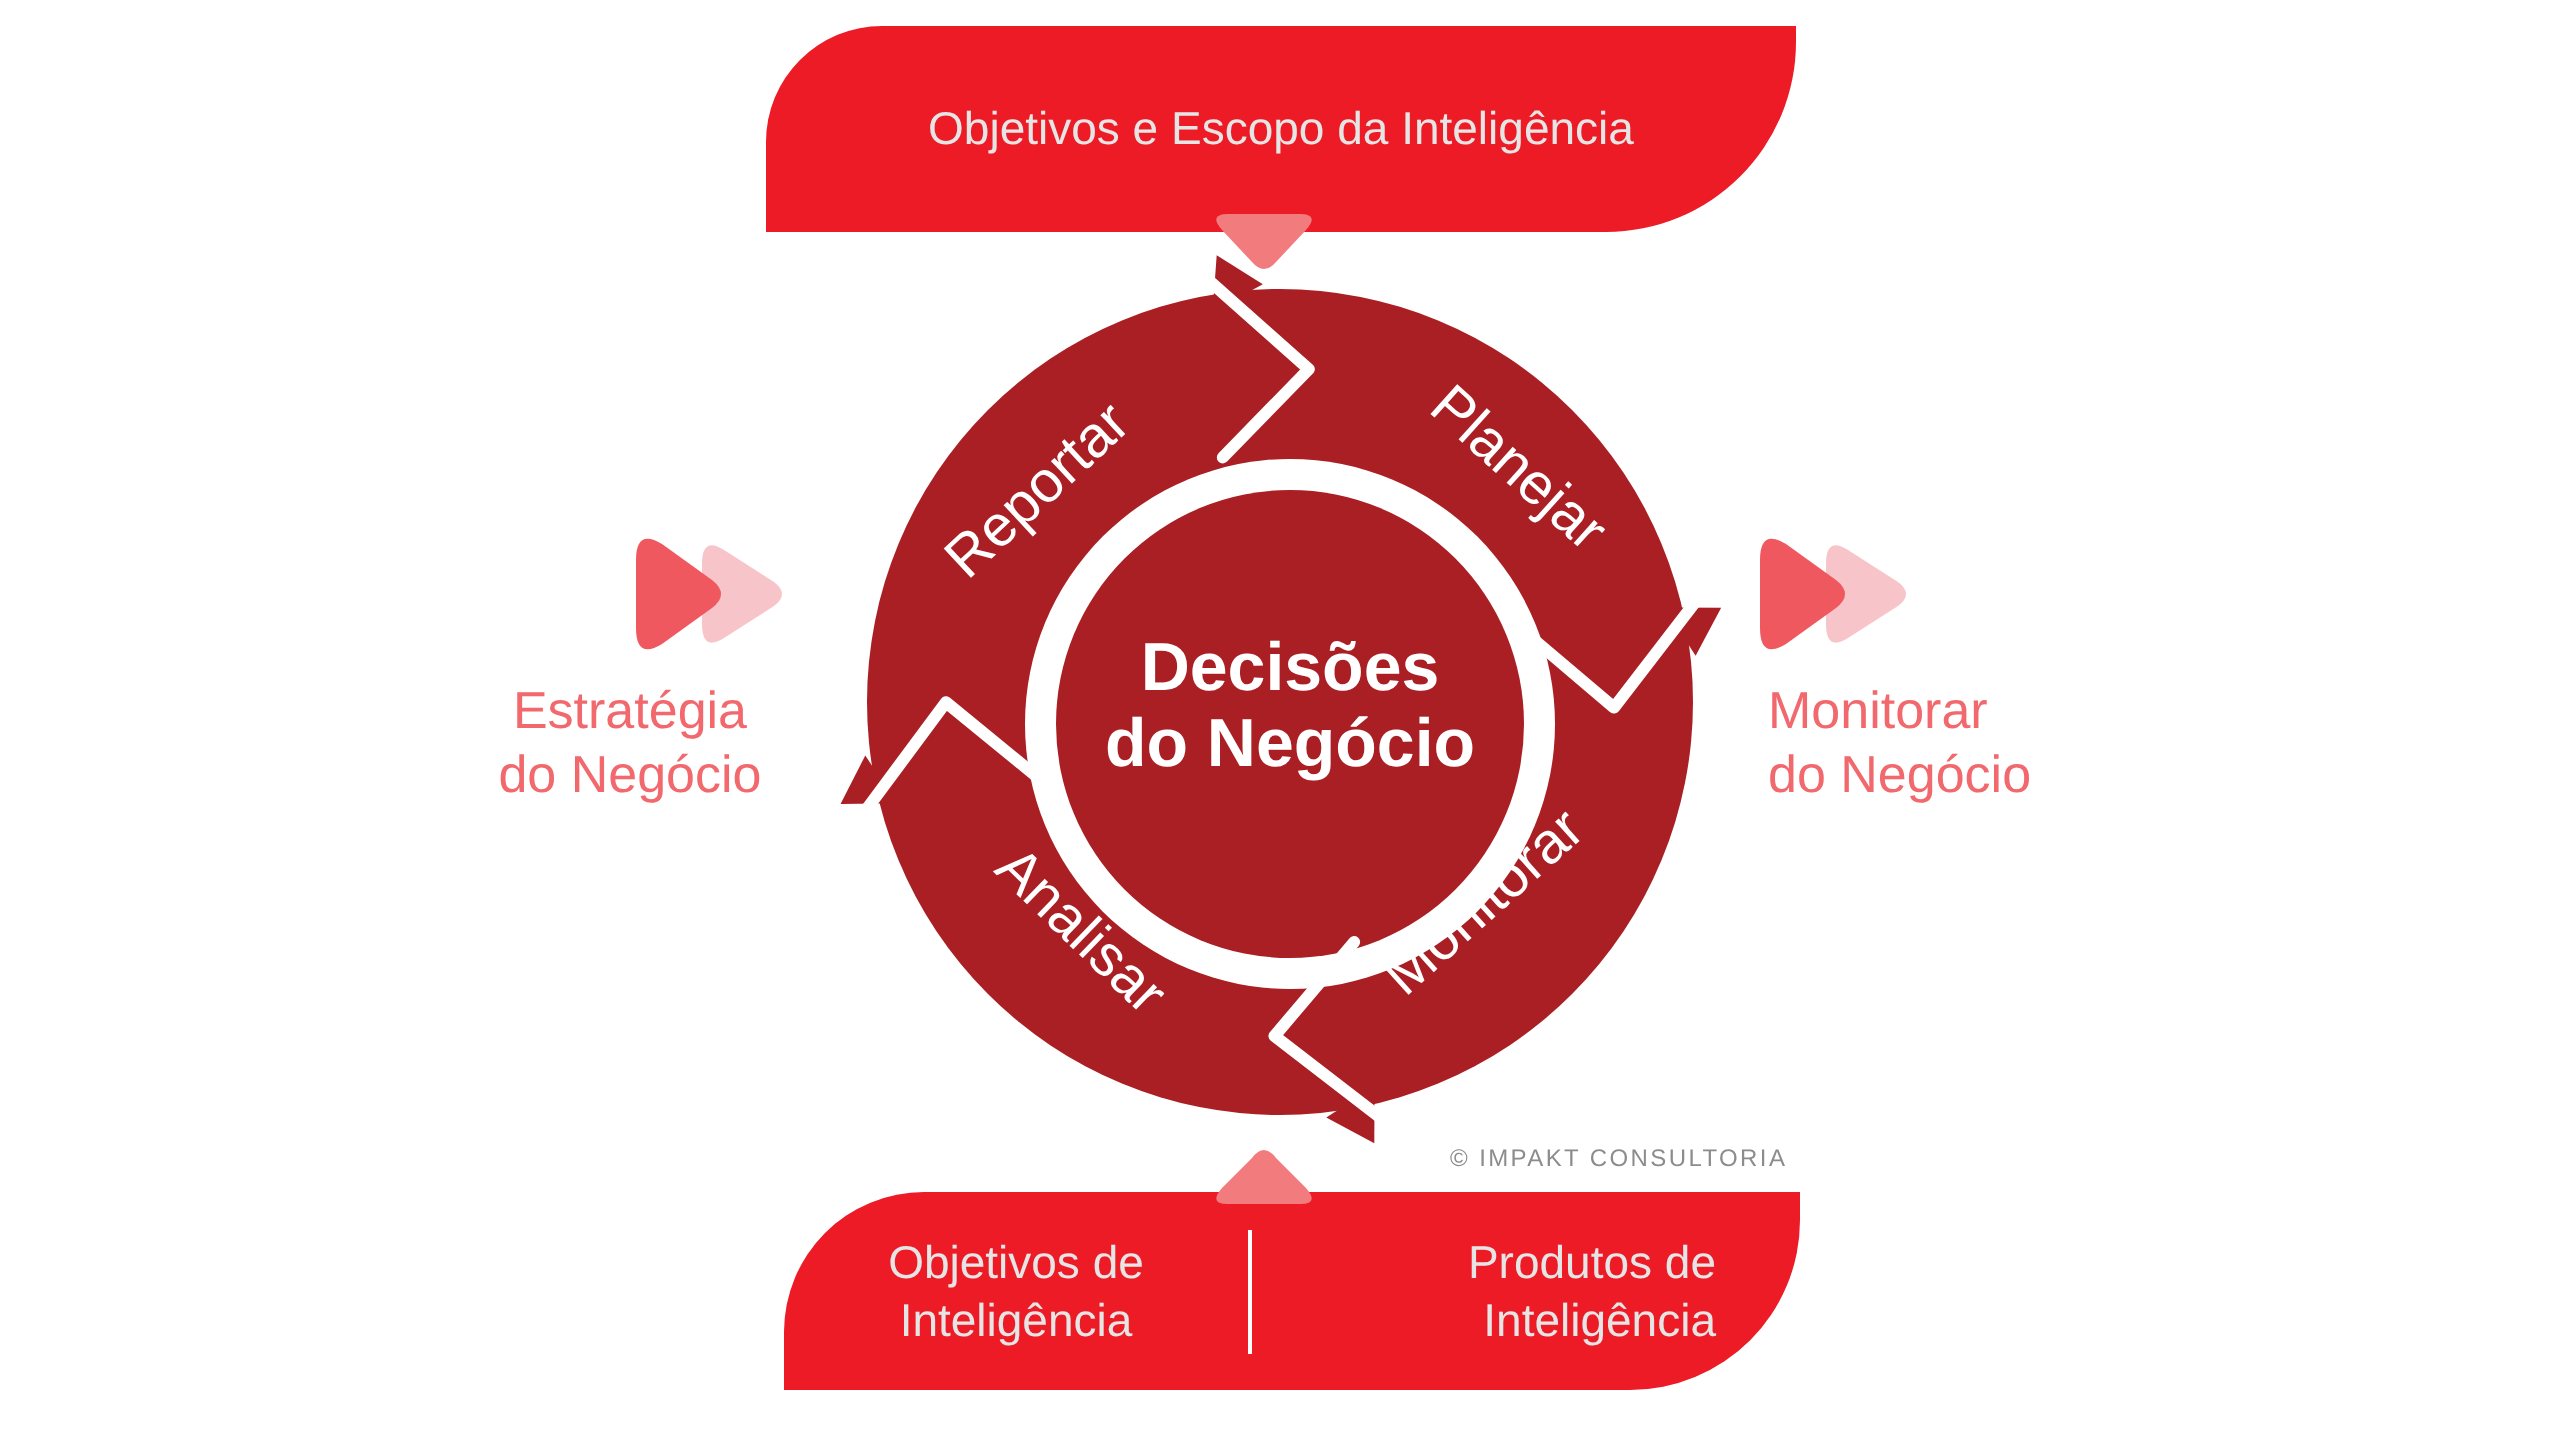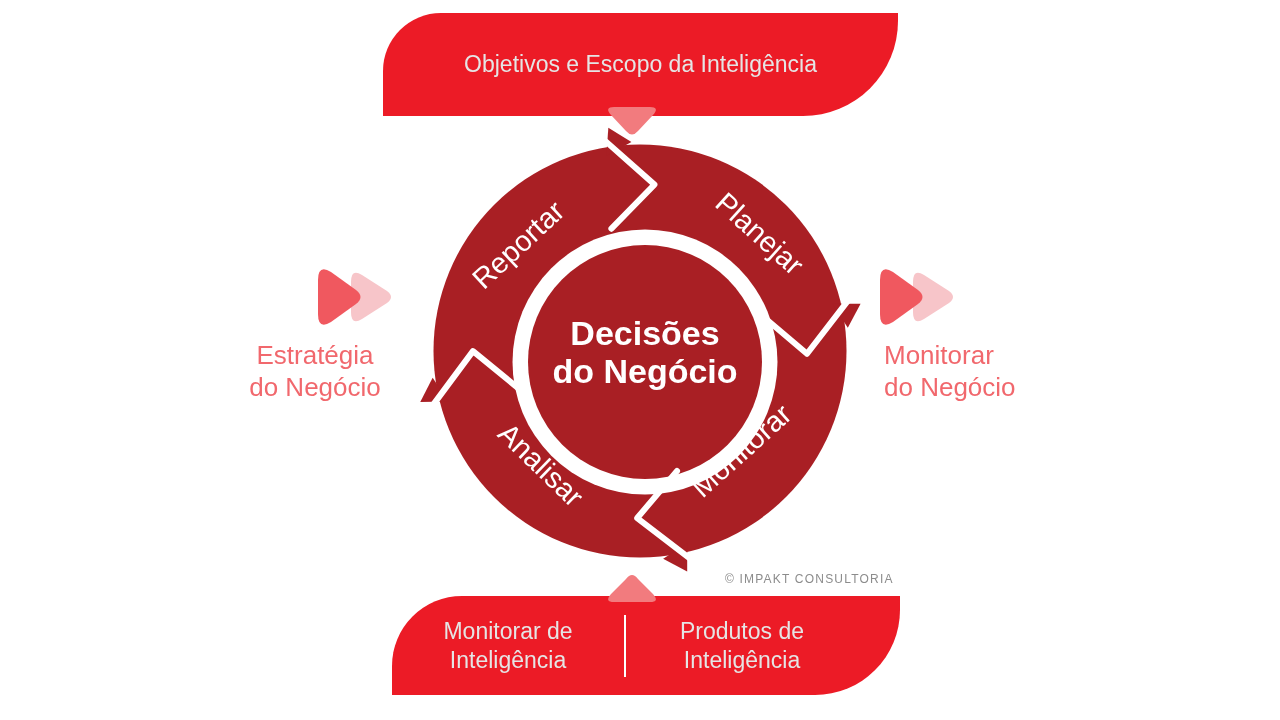--- a/index.html
+++ b/index.html
@@ -28,21 +28,21 @@
   }
   .banner-bottom{
     left:392px;top:596px;width:508px;height:99px;
     border-radius:70px 0 85px 0;
     font-size:23px;
   }
   .banner-bottom .cell{
     flex:1;display:flex;flex-direction:column;align-items:center;justify-content:center;
     line-height:29px;text-align:center;
   }
-  .banner-bottom .cell.right{padding-right:42px;}
+  .banner-bottom .cell.right{padding-right:42px;align-items:flex-end;}
   .vdivider{width:2px;height:62px;background:#fff;flex:0 0 auto;}
   .side-label{
     position:absolute;color:var(--coral-text);font-weight:normal;
     font-size:26px;line-height:32px;z-index:1;
   }
   .side-label.left{left:225px;top:339px;width:180px;text-align:center;}
   .side-label.right{left:884px;top:339px;width:180px;text-align:left;}
   .copyright{
     position:absolute;left:725px;top:572px;color:var(--copyright-gray);
     font-size:12px;letter-spacing:1.2px;z-index:1;white-space:nowrap;
@@ -66,21 +66,21 @@
 </style>
 </head>
 <body>
 
 <div class="banner banner-top">
   <span>Objetivos e Escopo da Inteligência</span>
 </div>
 
 <div class="banner banner-bottom">
   <div class="cell">
-    <span>Monitorar de</span>
+    <span>Objetivos de</span>
     <span>Inteligência</span>
   </div>
   <div class="vdivider"></div>
   <div class="cell right">
     <span>Produtos de</span>
     <span>Inteligência</span>
   </div>
 </div>
 
 <div class="side-label left">

